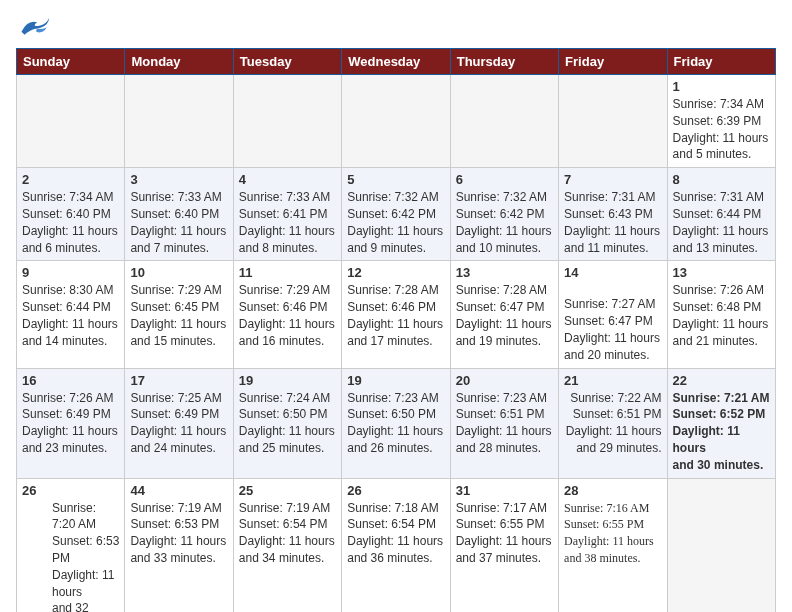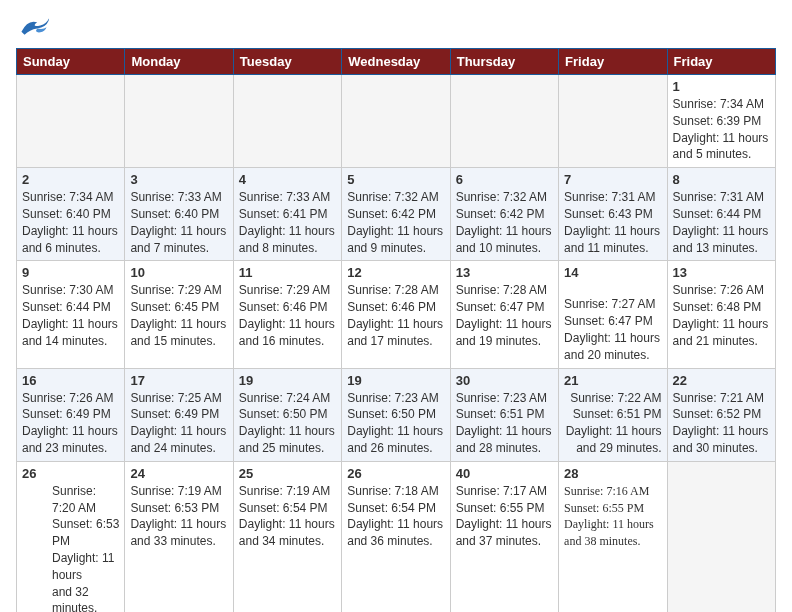--- a/index.html
+++ b/index.html
@@ -180,21 +180,21 @@
           <span class="day-num">8</span>
           <div class="day-info" style="white-space: pre-line;">Sunrise: 7:31 AM
 Sunset: 6:44 PM
 Daylight: 11 hours
 and 13 minutes.</div>
         </td>
       </tr>
       <tr>
         <td>
           <span class="day-num">9</span>
-          <div class="day-info" style="white-space: pre-line;">Sunrise: 7:30 AM
+          <div class="day-info" style="white-space: pre-line;">Sunrise: 8:30 AM
 Sunset: 6:44 PM
 Daylight: 11 hours
 and 14 minutes.</div>
         </td>
         <td>
           <span class="day-num">10</span>
           <div class="day-info" style="white-space: pre-line;">Sunrise: 7:29 AM
 Sunset: 6:45 PM
 Daylight: 11 hours
 and 15 minutes.</div>
@@ -258,72 +258,72 @@
 and 25 minutes.</div>
         </td>
         <td>
           <span class="day-num">19</span>
           <div class="day-info" style="white-space: pre-line;">Sunrise: 7:23 AM
 Sunset: 6:50 PM
 Daylight: 11 hours
 and 26 minutes.</div>
         </td>
         <td>
-          <span class="day-num">30</span>
+          <span class="day-num">20</span>
           <div class="day-info" style="white-space: pre-line;">Sunrise: 7:23 AM
 Sunset: 6:51 PM
 Daylight: 11 hours
 and 28 minutes.</div>
         </td>
         <td>
           <span class="day-num">21</span>
           <div class="day-info" style="white-space: pre-line; text-align: right;">Sunrise: 7:22 AM
 Sunset: 6:51 PM
 Daylight: 11 hours
 and 29 minutes.</div>
         </td>
         <td>
           <span class="day-num">22</span>
-          <div class="day-info" style="white-space: pre-line;">Sunrise: 7:21 AM
+          <div class="day-info" style="white-space: pre-line; font-weight: bold;">Sunrise: 7:21 AM
 Sunset: 6:52 PM
 Daylight: 11 hours
 and 30 minutes.</div>
         </td>
       </tr>
       <tr>
         <td>
           <span class="day-num">26</span>
           <div class="day-info" style="white-space: pre-line; margin-left: 30px;">Sunrise: 7:20 AM
 Sunset: 6:53 PM
 Daylight: 11 hours
 and 32 minutes.</div>
         </td>
         <td>
-          <span class="day-num">24</span>
+          <span class="day-num">44</span>
           <div class="day-info" style="white-space: pre-line;">Sunrise: 7:19 AM
 Sunset: 6:53 PM
 Daylight: 11 hours
 and 33 minutes.</div>
         </td>
         <td>
           <span class="day-num">25</span>
           <div class="day-info" style="white-space: pre-line;">Sunrise: 7:19 AM
 Sunset: 6:54 PM
 Daylight: 11 hours
 and 34 minutes.</div>
         </td>
         <td>
           <span class="day-num">26</span>
           <div class="day-info" style="white-space: pre-line;">Sunrise: 7:18 AM
 Sunset: 6:54 PM
 Daylight: 11 hours
 and 36 minutes.</div>
         </td>
         <td>
-          <span class="day-num">40</span>
+          <span class="day-num">31</span>
           <div class="day-info" style="white-space: pre-line;">Sunrise: 7:17 AM
 Sunset: 6:55 PM
 Daylight: 11 hours
 and 37 minutes.</div>
         </td>
         <td>
           <span class="day-num">28</span>
           <div class="day-info" style="white-space: pre-line; font-family: Liberation Serif, serif;">Sunrise: 7:16 AM
 Sunset: 6:55 PM
 Daylight: 11 hours

